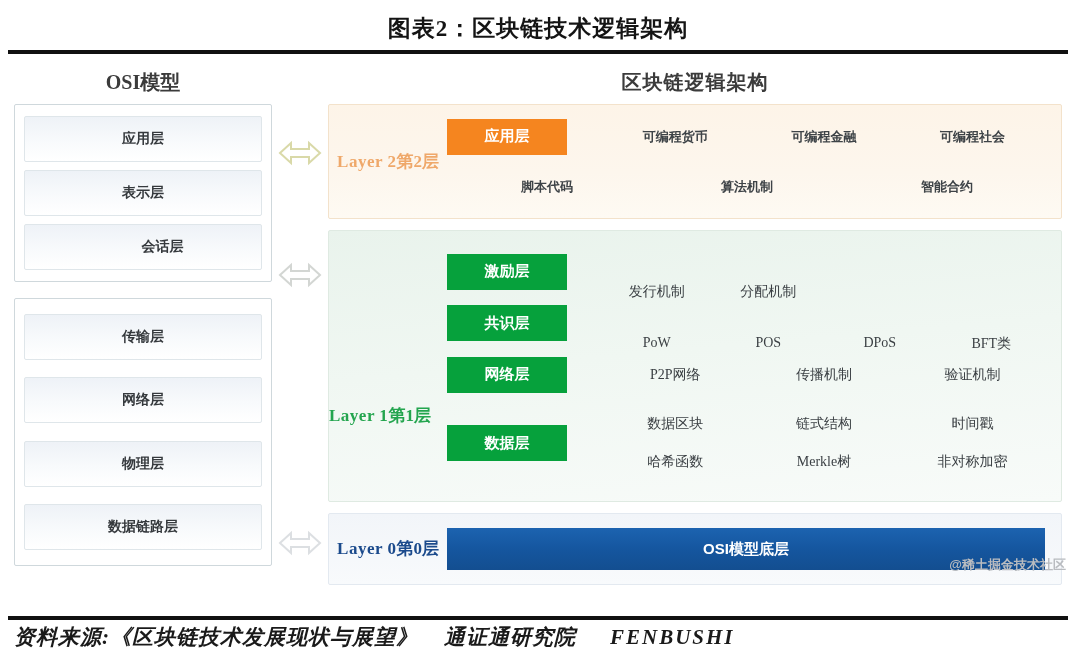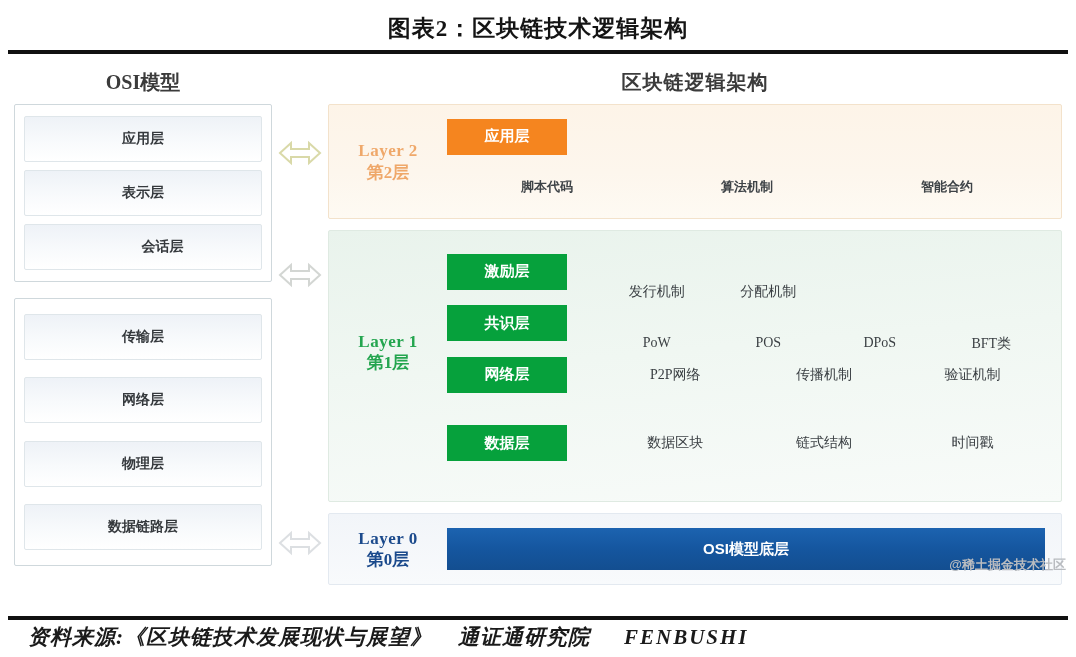--- a/index.html
+++ b/index.html
@@ -146,21 +146,21 @@
   }
   .layer.l0 {
     height: 72px;
     background: linear-gradient(180deg, #f2f5f9 0%, #f8fafc 100%);
     border: 1px solid #e3e9f0;
   }
 
   .layer-label {
     width: 118px;
     display: flex;
-    flex-direction: column;
+    flex-direction: row;
     align-items: center;
     justify-content: center;
     font-family: "Liberation Serif", "DejaVu Serif", serif;
     font-weight: 700;
     line-height: 1.25;
   }
   .layer-label .en { font-size: 17px; letter-spacing: 0.5px; }
   .layer-label .zh { font-size: 17px; }
   .layer.l2 .layer-label { color: #efa86a; }
   .layer.l1 .layer-label { color: #24a54f; }
@@ -256,21 +256,21 @@
   
   .foot-rule {
     height: 4px;
     background: #111111;
     margin: 2px 8px 0 8px;
   }
   .footer {
     height: 34px;
     display: flex;
     align-items: center;
-    padding: 0 28px;
+    padding: 0 14px;
     font-family: "Liberation Serif", "DejaVu Serif", serif;
     font-style: italic;
     font-size: 21px;
     font-weight: 700;
     color: #1a1a1a;
     letter-spacing: 1px;
     white-space: nowrap;
     overflow: hidden;
   }
   .footer .src { }
@@ -336,20 +336,25 @@
 
       <div class="layer l2">
         <div class="layer-label">
           <span class="en">Layer 2</span>
           <span class="zh">第2层</span>
         </div>
         <div class="layer-body">
 
           <div class="row">
             <div class="chip orange">应用层</div>
+            <div class="items three">
+              <div class="cell">可编程货币</div>
+              <div class="cell">可编程金融</div>
+              <div class="cell">可编程社会</div>
+            </div>
           </div>
 
           <div class="row">
             <div class="items three">
               <div class="cell">脚本代码</div>
               <div class="cell">算法机制</div>
               <div class="cell">智能合约</div>
             </div>
           </div>
 
@@ -393,20 +398,25 @@
           </div>
 
           <div class="l1-row tall">
             <div class="chip green">数据层</div>
             <div class="stack-rows">
               <div class="items three serif">
                 <div class="cell">数据区块</div>
                 <div class="cell">链式结构</div>
                 <div class="cell">时间戳</div>
               </div>
+              <div class="items three serif">
+                <div class="cell">哈希函数</div>
+                <div class="cell">Merkle树</div>
+                <div class="cell">非对称加密</div>
+              </div>
             </div>
           </div>
 
         </div>
       </div>
 
       <div class="layer l0">
         <div class="layer-label">
           <span class="en">Layer 0</span>
           <span class="zh">第0层</span>

